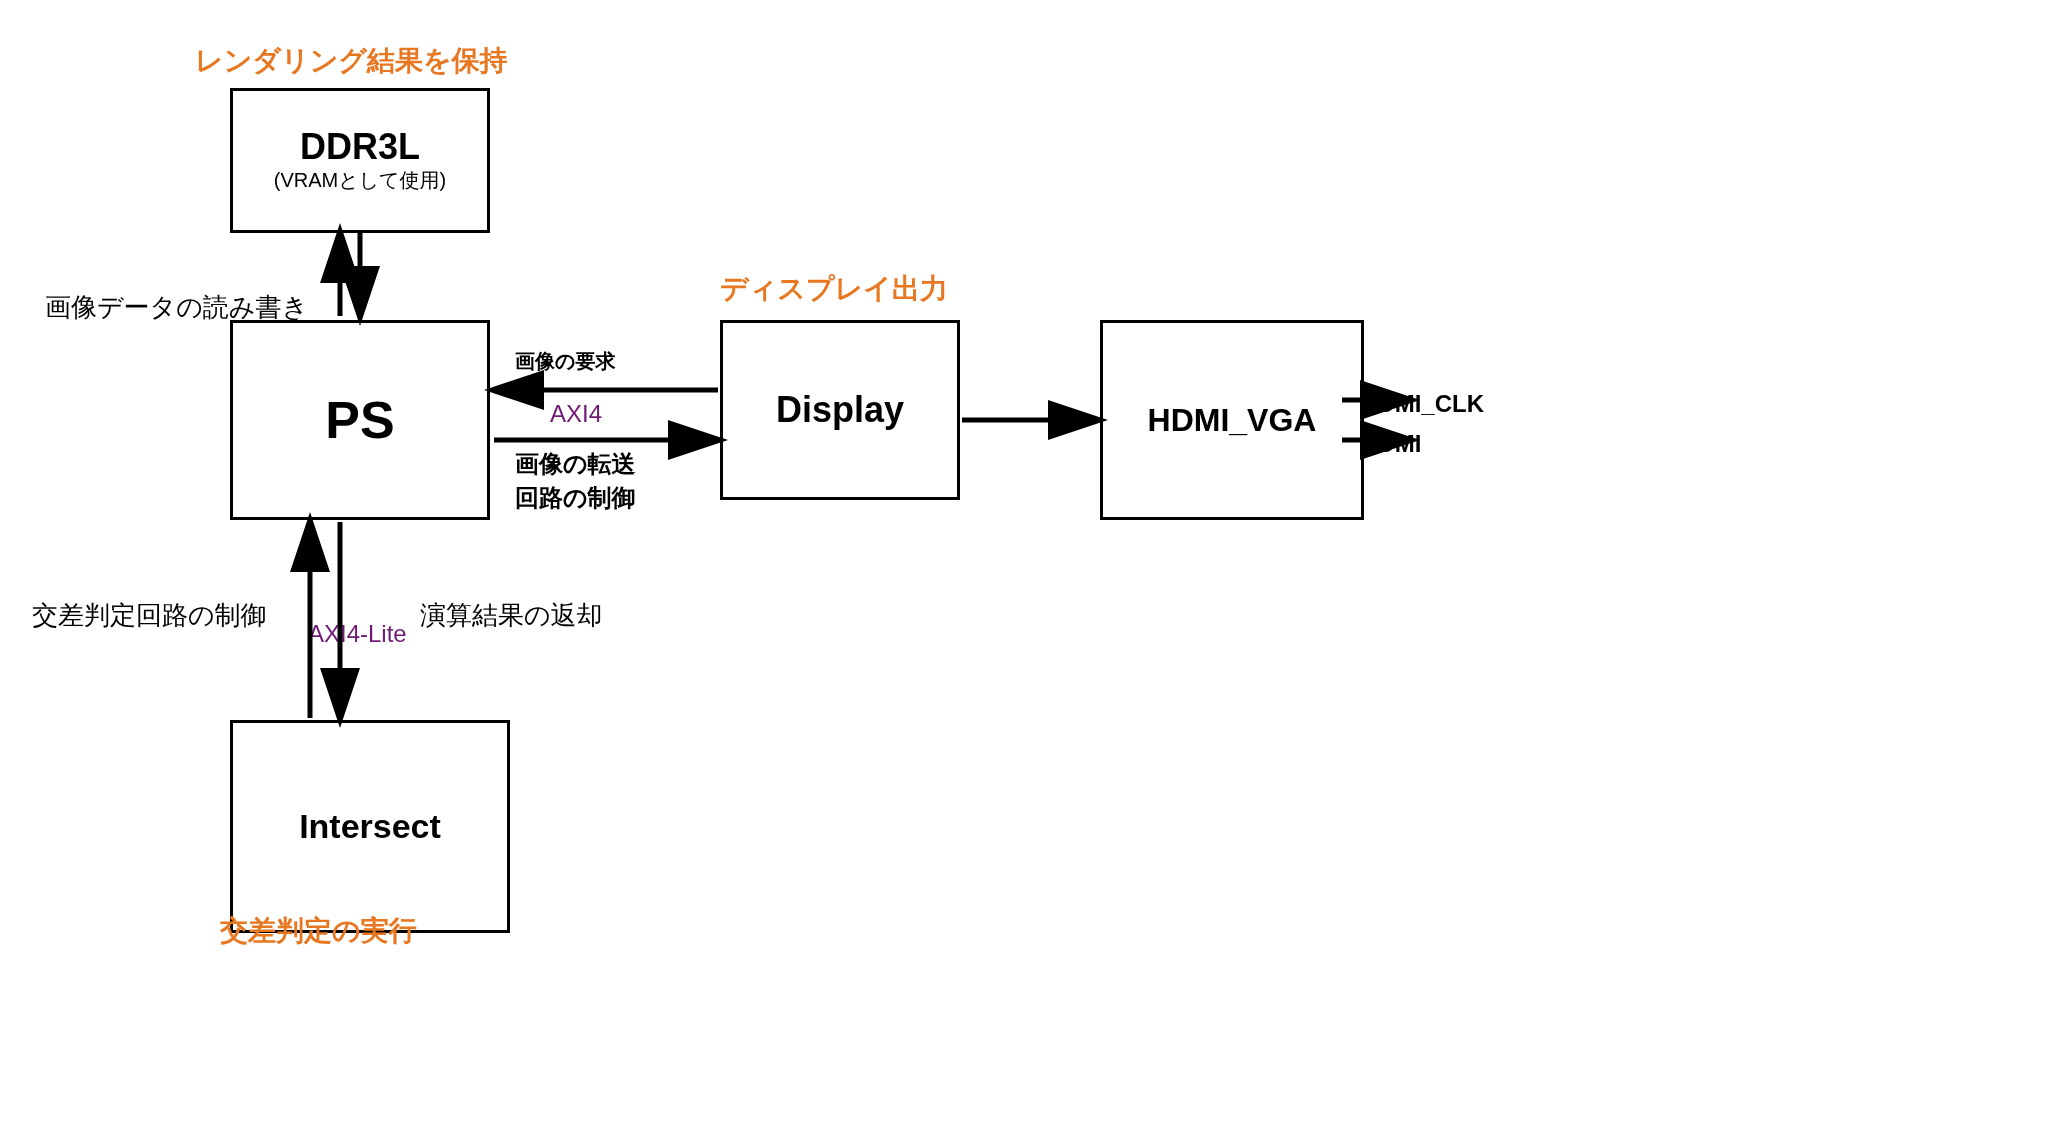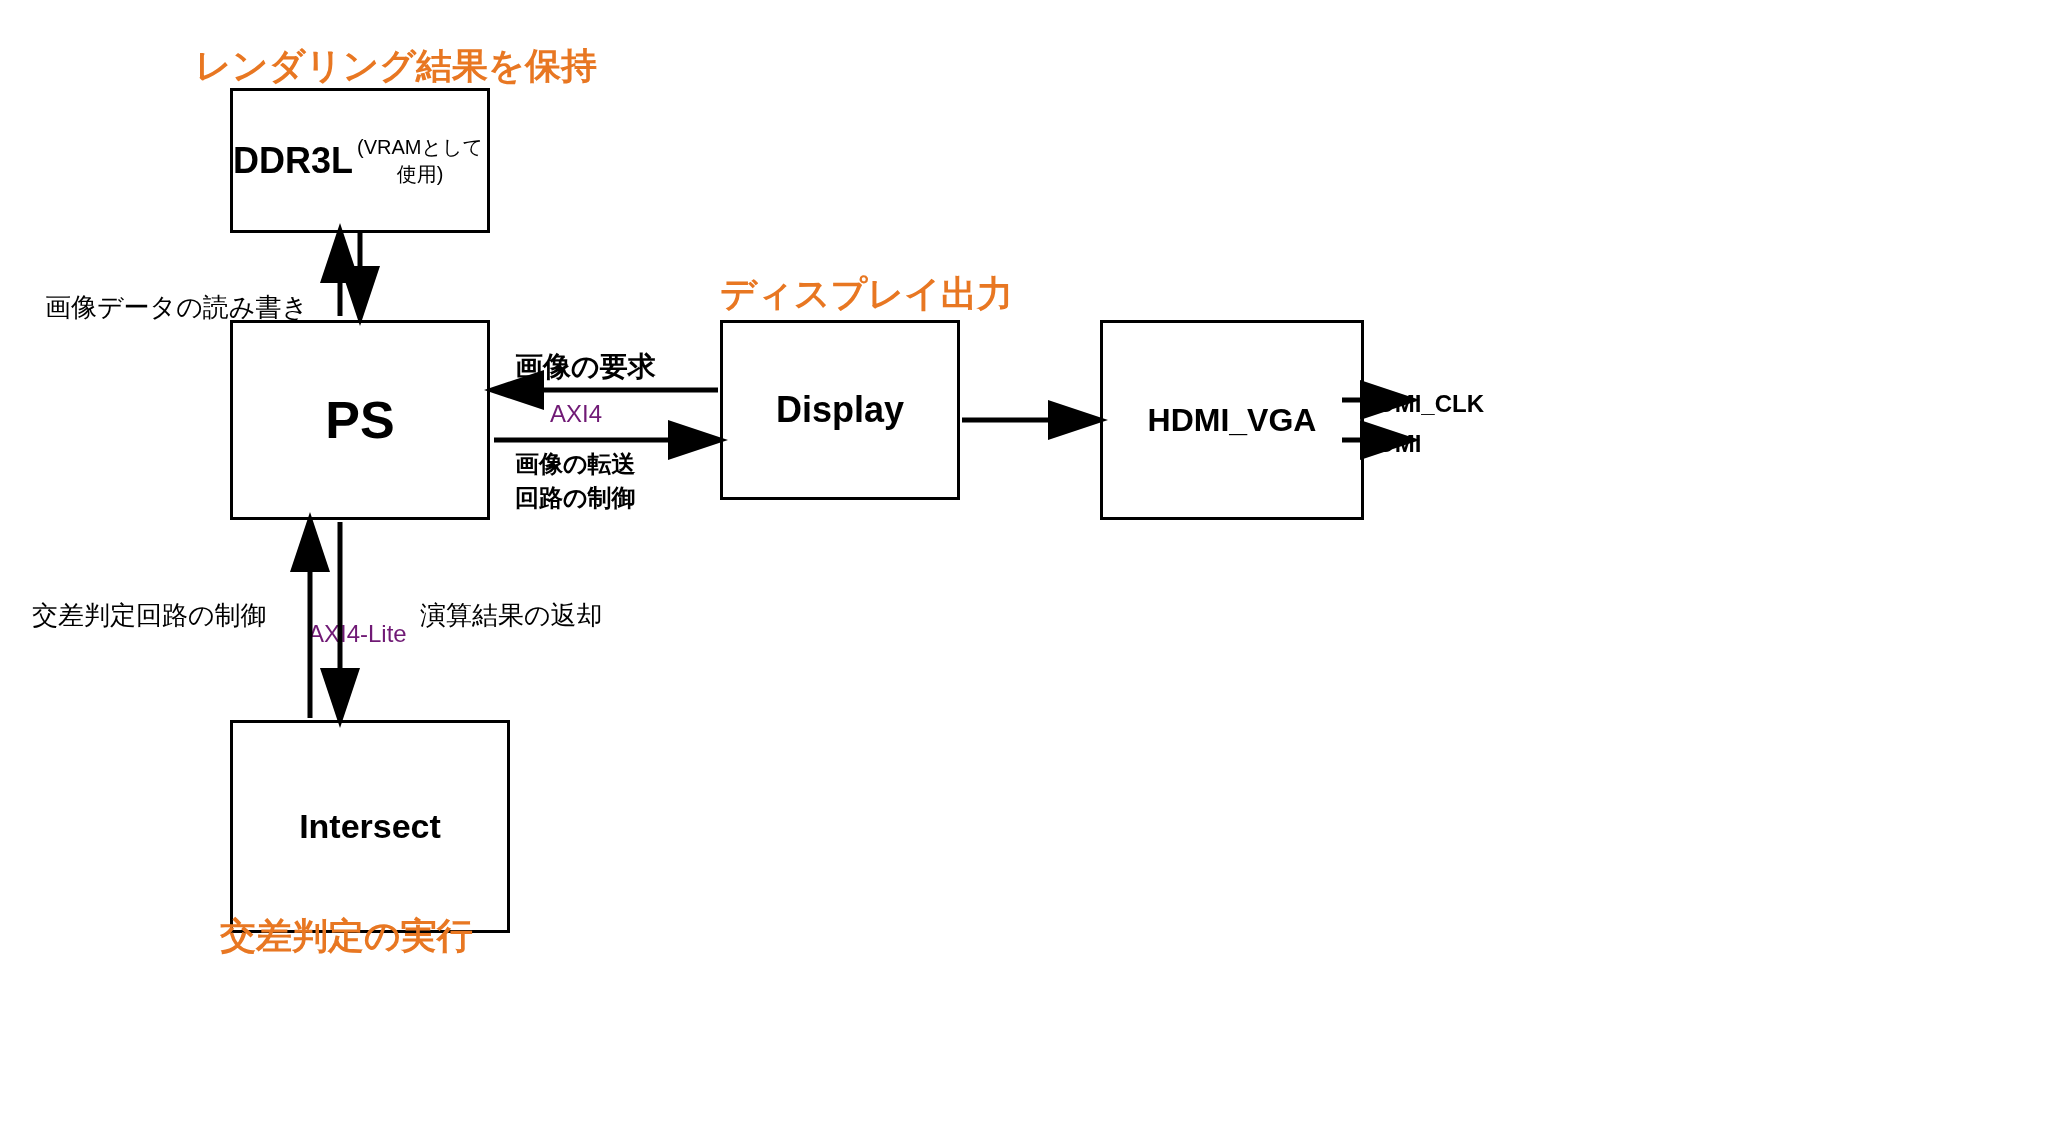--- a/index.html
+++ b/index.html
@@ -31,21 +31,21 @@
       font-weight: bold;
       text-align: center;
     }
 
     
     #ddr3l-box {
       left: 230px;
       top: 88px;
       width: 260px;
       height: 145px;
-      flex-direction: row;
+      flex-direction: column;
     }
 
     #ddr3l-box .main-label {
       font-size: 36px;
       font-weight: bold;
       line-height: 1.1;
     }
 
     #ddr3l-box .sub-label {
       font-size: 20px;
@@ -92,21 +92,21 @@
     .label {
       position: absolute;
       font-size: 24px;
       font-weight: normal;
       color: #000;
       white-space: nowrap;
     }
 
     .label-orange {
       color: #e87722;
-      font-size: 36px;
+      font-size: 28px;
       font-weight: bold;
     }
 
     .label-green {
       color: #701a75;
       font-size: 24px;
       font-weight: normal;
     }
 
     
@@ -143,21 +143,21 @@
   <div class="block-box" id="hdmi-vga-box">
     <span>HDMI_VGA</span>
   </div>
 
   <div class="label label-orange" style="left: 195px; top: 42px;">レンダリング結果を保持</div>
 
   <div class="label" style="left: 45px; top: 290px; font-size: 26px;">画像データの読み書き</div>
 
   <div class="label label-orange" style="left: 720px; top: 270px;">ディスプレイ出力</div>
 
-  <div class="label" style="left: 515px; top: 348px; font-size: 28px; font-weight: bold;">画像の要求</div>
+  <div class="label" style="left: 515px; top: 348px; font-size: 20px; font-weight: bold;">画像の要求</div>
 
   <div class="label label-green" style="left: 550px; top: 400px;">AXI4</div>
 
   <div class="label" style="left: 515px; top: 448px; font-size: 24px; font-weight: bold;">画像の転送</div>
 
   <div class="label" style="left: 515px; top: 482px; font-size: 24px; font-weight: bold;">回路の制御</div>
 
   <div class="label" style="left: 32px; top: 598px; font-size: 26px;">交差判定回路の制御</div>
 
   <div class="label label-green" style="left: 308px; top: 620px;">AXI4-Lite</div>

